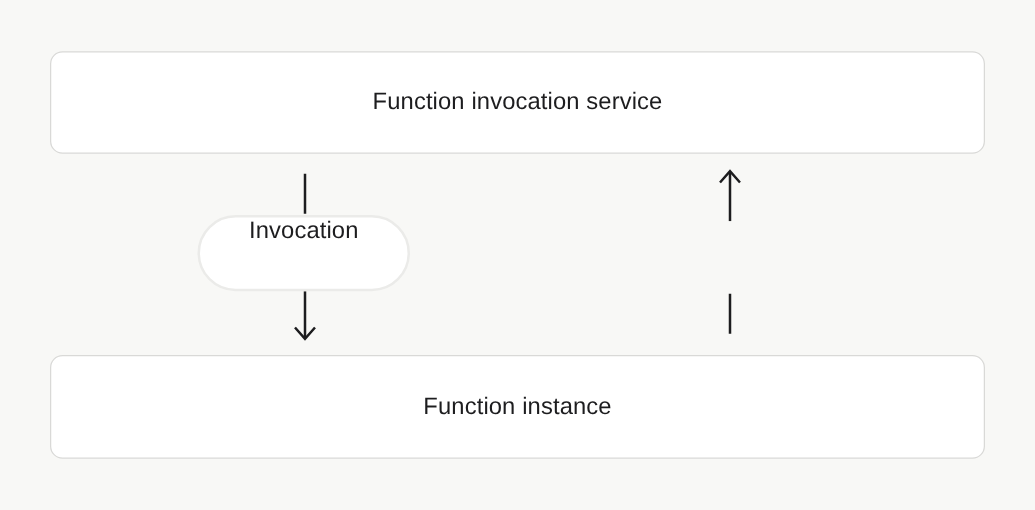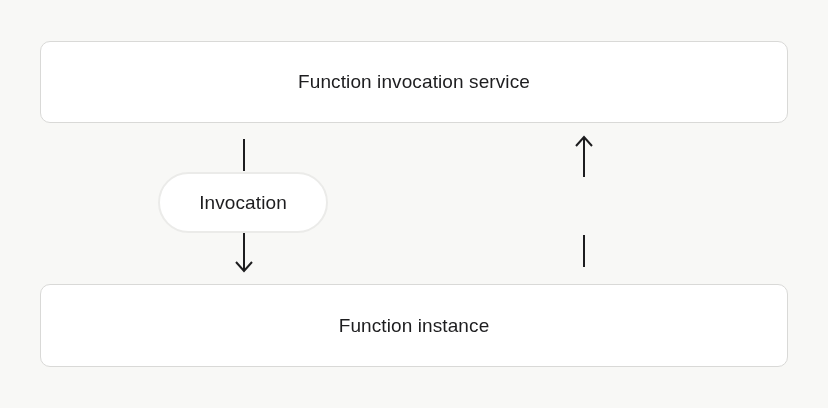--- a/index.html
+++ b/index.html
@@ -37,21 +37,21 @@
     letter-spacing: 0.1px;
   }
   .edge-pill {
     position: absolute;
     top: 172px;
     height: 57px;
     background: #ffffff;
     border: 2px solid #ebebe9;
     border-radius: 999px;
     display: flex;
-    align-items: center;
+    align-items: flex-start;
     justify-content: center;
     box-sizing: content-box;
   }
   .edge-pill.left  { left: 158px; width: 166px; }
   .edge-pill.right { left: 455px; width: 246px; }
   .connector-line {
     position: absolute;
     width: 2px;
     background: #1d1d1f;
   }

